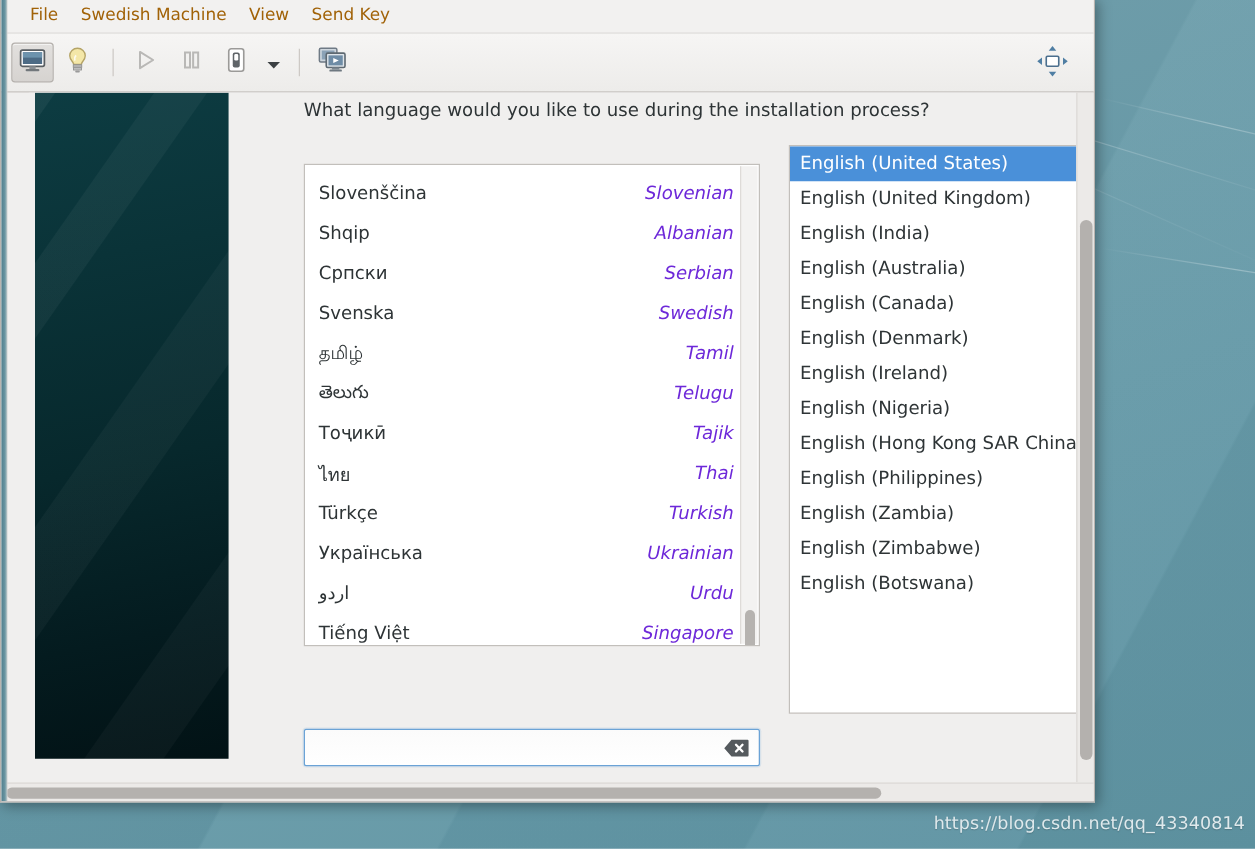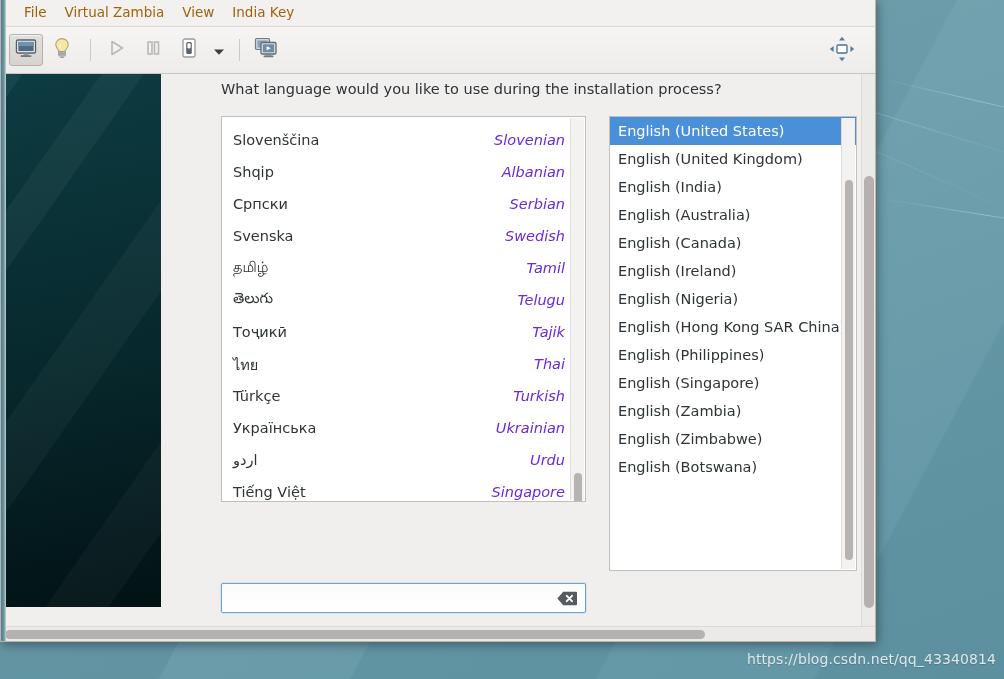--- a/index.html
+++ b/index.html
@@ -104,20 +104,21 @@
   }
   #fitbtn { position: absolute; right: 14px; top: 8px; }
 
   
   #vmbody { flex: 1 1 auto; display: flex; overflow: hidden; position: relative; }
   #screen {
     flex: 1 1 auto;
     position: relative;
     background: #f0efee;
     overflow: hidden;
+    margin-left: 22px;
   }
   
   #vmconsole {
     position: absolute;
     left: 5px; top: 0; width: 155px; height: 533px;
     background:
       linear-gradient(125deg, rgba(255,255,255,0.05) 0%, rgba(255,255,255,0.05) 3%, rgba(0,0,0,0) 3.2%, rgba(0,0,0,0) 18%, rgba(255,255,255,0.045) 18.2%, rgba(255,255,255,0.045) 26%, rgba(0,0,0,0) 26.2%, rgba(0,0,0,0) 46%, rgba(255,255,255,0.035) 46.2%, rgba(255,255,255,0.035) 58%, rgba(0,0,0,0) 58.2%, rgba(0,0,0,0) 78%, rgba(255,255,255,0.03) 78.2%, rgba(255,255,255,0.03) 90%, rgba(0,0,0,0) 90.2%, rgba(0,0,0,0) 100%),
       linear-gradient(168deg, #0d3c42 0%, #0a3338 25%, #07282c 55%, #041b1f 80%, #021215 100%);
   }
 
@@ -134,21 +135,21 @@
     color: #2e3436;
     white-space: nowrap;
   }
 
   .listbox {
     position: absolute;
     background: #ffffff;
     border: 1px solid #c2bfbb;
     overflow: hidden;
   }
-  #langlist  { left: 60px;  top: 42px; width: 365px; height: 386px; }
+  #langlist  { left: 60px;  top: 57px; width: 365px; height: 386px; }
   #localelist{ left: 448px; top: 42px; width: 248px; height: 455px; }
 
   .listinner { position: absolute; inset: 0; padding: 7px 0 0 0; }
 
   .langrow {
     height: 32px;
     display: flex; align-items: center; justify-content: space-between;
     padding: 0 20px 0 11px;
     font-size: 14.5px;
     color: #2e3436;
@@ -243,23 +244,23 @@
   <div class="streak" style="left:880px; top:198px; width:220px; transform:rotate(9deg);"></div>
   <div class="streak" style="left:560px; top:10px; width:520px; transform:rotate(24deg); opacity:.5;"></div>
 </div>
 
 <div id="watermark">https://blog.csdn.net/qq_43340814</div>
 
 <div id="vmwindow">
 
   <div id="menubar">
     <div class="menu-item">File</div>
-    <div class="menu-item">Virtual Zambia</div>
+    <div class="menu-item">Swedish Machine</div>
     <div class="menu-item">View</div>
-    <div class="menu-item">India Key</div>
+    <div class="menu-item">Send Key</div>
   </div>
 
   <div id="toolbar">
 
     <div class="tbtn active">
       <span>
         <svg width="22" height="20" viewBox="0 0 22 20">
           <rect x="1.5" y="2" width="19" height="13" rx="1.5" fill="#ffffff" stroke="#5a5f63" stroke-width="1.4"></rect>
           <rect x="3.3" y="3.8" width="15.4" height="9.4" fill="#4d6b85"></rect>
           <rect x="3.3" y="3.8" width="15.4" height="4.3" fill="#6d93ad"></rect>
@@ -422,25 +423,25 @@
           </div>
         </div>
 
         <div class="listbox" id="localelist">
           <div class="listinner" id="localerows" style="padding-top:0;border-radius:11px;">
               <div class="localerow selected" style="background: rgb(74, 144, 217);">English (United States)</div>
               <div class="localerow">English (United Kingdom)</div>
               <div class="localerow">English (India)</div>
               <div class="localerow">English (Australia)</div>
               <div class="localerow">English (Canada)</div>
+              <div class="localerow">English (Denmark)</div>
               <div class="localerow">English (Ireland)</div>
               <div class="localerow">English (Nigeria)</div>
               <div class="localerow">English (Hong Kong SAR China)</div>
               <div class="localerow">English (Philippines)</div>
-              <div class="localerow">English (Singapore)</div>
               <div class="localerow">English (Zambia)</div>
               <div class="localerow">English (Zimbabwe)</div>
               <div class="localerow">English (Botswana)</div>
             </div>
           <div class="vsb">
             <div class="thumb" style="top:62px; height:380px;"></div>
           </div>
         </div>
 
         <div id="searchwrap">

